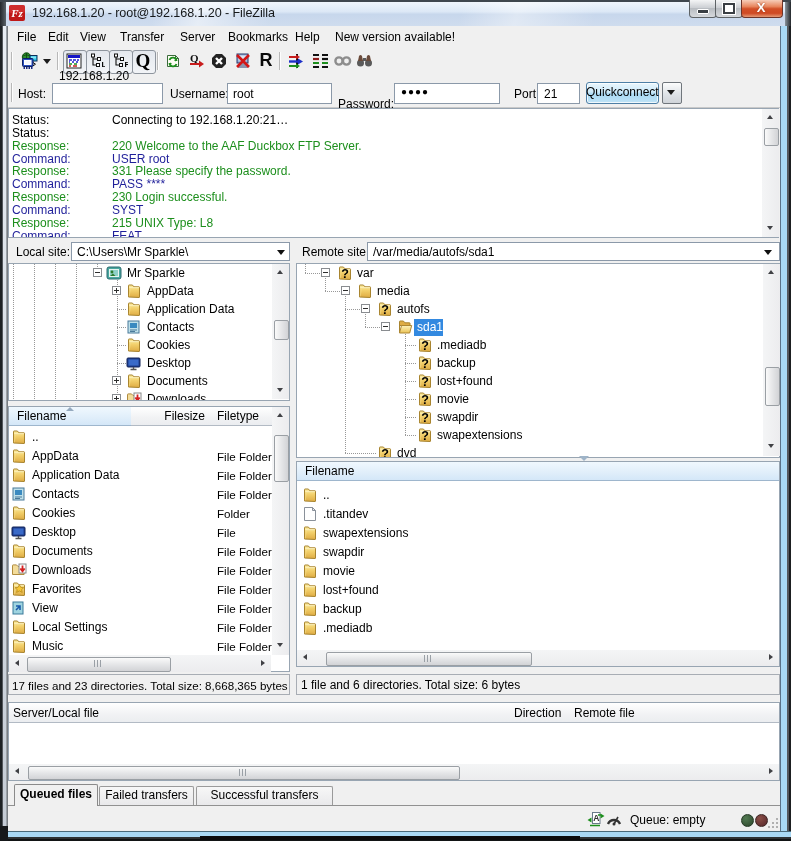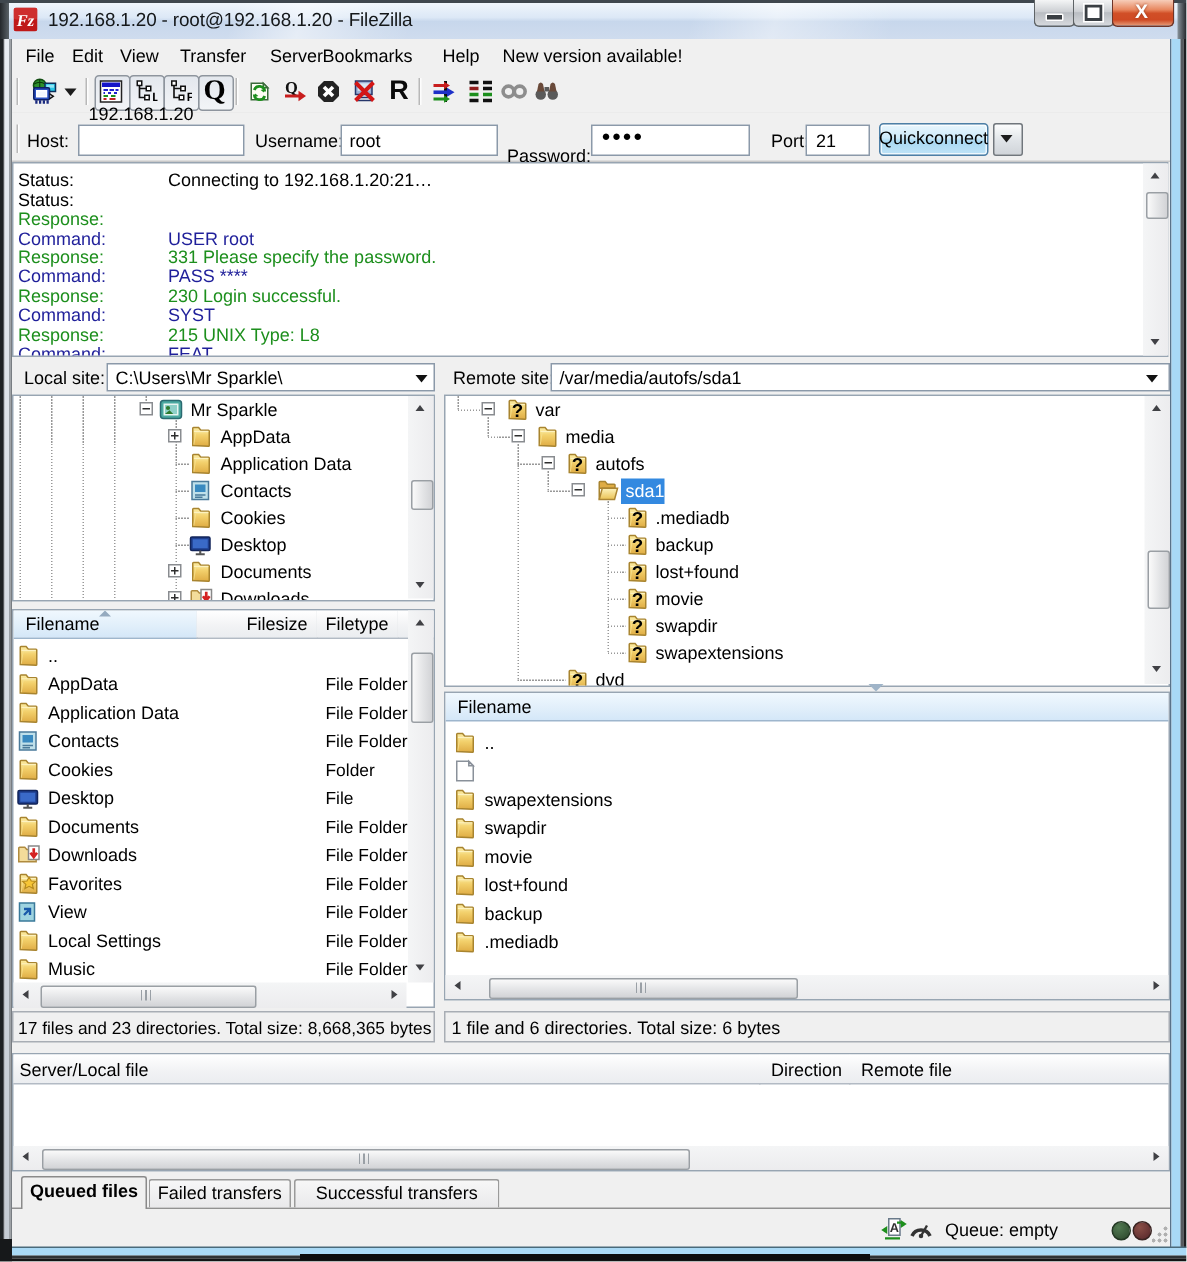--- a/index.html
+++ b/index.html
@@ -67,21 +67,21 @@
 <div class="a" style="left:723px;top:3px;width:8px;height:7px;border:2px solid #3a3f44;outline:1px solid #fff;background:#fff"></div>
 <div class="a" style="left:741px;top:0;width:40px;height:17px;border:1px solid #6e3428;border-top:none;border-radius:0 0 4px 4px;background:linear-gradient(#f6cdb9,#e8875f 38%,#d14f27 52%,#cf4a24 78%,#e59a76)"></div>
 <div class="a" style="left:741px;top:0;width:40px;height:17px;line-height:15px;text-align:center;font-size:13px;font-weight:bold;color:#fefefe;text-shadow:0 0 2px #9a3a18">X</div>
 
 <div class="a" style="left:8px;top:26px;width:772px;height:20px;background:#f0f0f0"></div>
 <div class="a t12" style="left:17px;top:30px">File</div>
 <div class="a t12" style="left:48px;top:30px">Edit</div>
 <div class="a t12" style="left:80px;top:30px">View</div>
 <div class="a t12" style="left:120px;top:30px">Transfer</div>
 <div class="a t12" style="left:180px;top:30px">Server</div>
-<div class="a t12" style="left:215px;top:30px">Bookmarks</div>
+<div class="a t12" style="left:228px;top:30px">Bookmarks</div>
 <div class="a t12" style="left:295px;top:30px">Help</div>
 <div class="a t12" style="left:335px;top:30px">New version available!</div>
 
 <div class="a" style="left:8px;top:46px;width:772px;height:29px;background:#f0f0f0;border-bottom:1px solid #dcdcdc"></div>
 <div class="a" style="left:11px;top:52px;width:1px;height:18px;background:#b8b8b8;box-shadow:1px 0 0 #fdfdfd"></div>
 
 <svg class="a" style="left:20px;top:52px" width="18" height="18" viewBox="0 0 18 18">
  <circle cx="6.5" cy="5" r="4.2" fill="#2d8f2d" stroke="#124e12"></circle>
  <path d="M2.8 4 q3.7 -2.4 7.4 0 M2.8 6 q3.7 2.4 7.4 0 M6.5 1 v8" stroke="#0a3a0a" fill="none" stroke-width=".7"></path>
  <rect x="10" y="3.5" width="7" height="5.5" fill="#27c7e8" stroke="#0c2f5a"></rect>
@@ -207,20 +207,21 @@
 <div class="a" style="left:9px;top:110px;width:750px;height:127px;overflow:hidden;font-size:12px">
 <div style="position:absolute;top:3.8px;left:0;width:100%;height:13px;line-height:13px;color:#000">
       <span style="position:absolute;left:3px">Status:</span>
       <span style="position:absolute;left:103px">Connecting to 192.168.1.20:21…</span>
     </div>
 <div style="position:absolute;top:16.7px;left:0;width:100%;height:13px;line-height:13px;color:#000">
       <span style="position:absolute;left:3px">Status:</span>
     </div>
 <div style="position:absolute;top:29.6px;left:0;width:100%;height:13px;line-height:13px;color:#1d8f1d">
       <span style="position:absolute;left:3px">Response:</span>
+      <span style="position:absolute;left:103px">220 Welcome to the AAF Duckbox FTP Server.</span>
     </div>
 <div style="position:absolute;top:42.5px;left:0;width:100%;height:13px;line-height:13px;color:#1f1f9a">
       <span style="position:absolute;left:3px">Command:</span>
       <span style="position:absolute;left:103px">USER root</span>
     </div>
 <div style="position:absolute;top:55.4px;left:0;width:100%;height:13px;line-height:13px;color:#1d8f1d">
       <span style="position:absolute;left:3px">Response:</span>
       <span style="position:absolute;left:103px">331 Please specify the password.</span>
     </div>
 <div style="position:absolute;top:68.3px;left:0;width:100%;height:13px;line-height:13px;color:#1f1f9a">
@@ -557,20 +558,23 @@
 <div class="a" style="left:94px;top:660px;width:8px;height:7px;background:repeating-linear-gradient(90deg,#9aa0a6 0 1px,transparent 1px 3px)"></div>
 <div class="a ar" style="left:261px;top:660px"></div>
 
 <div class="a" style="left:296px;top:461px;width:484px;height:206px;background:#fff;border:1px solid #98a5b2;box-sizing:border-box;overflow:hidden">
  <div class="hdrs" style="position:absolute;left:0;top:0;width:482px;height:18px;border-bottom:1px solid #9eb6cd"></div>
  <div style="position:absolute;left:8px;top:3px;height:13px;line-height:13px;font-size:12px">Filename</div>
 
  <div class="lr" style="top:24px">
       <span style="position:absolute;left:25px">..</span>
     </div>
+ <div class="lr" style="top:43px">
+      <span style="position:absolute;left:25px">.titandev</span>
+    </div>
  <div class="lr" style="top:62px">
       <span style="position:absolute;left:25px">swapextensions</span>
     </div>
  <div class="lr" style="top:81px">
       <span style="position:absolute;left:25px">swapdir</span>
     </div>
  <div class="lr" style="top:100px">
       <span style="position:absolute;left:25px">movie</span>
     </div>
  <div class="lr" style="top:119px">

